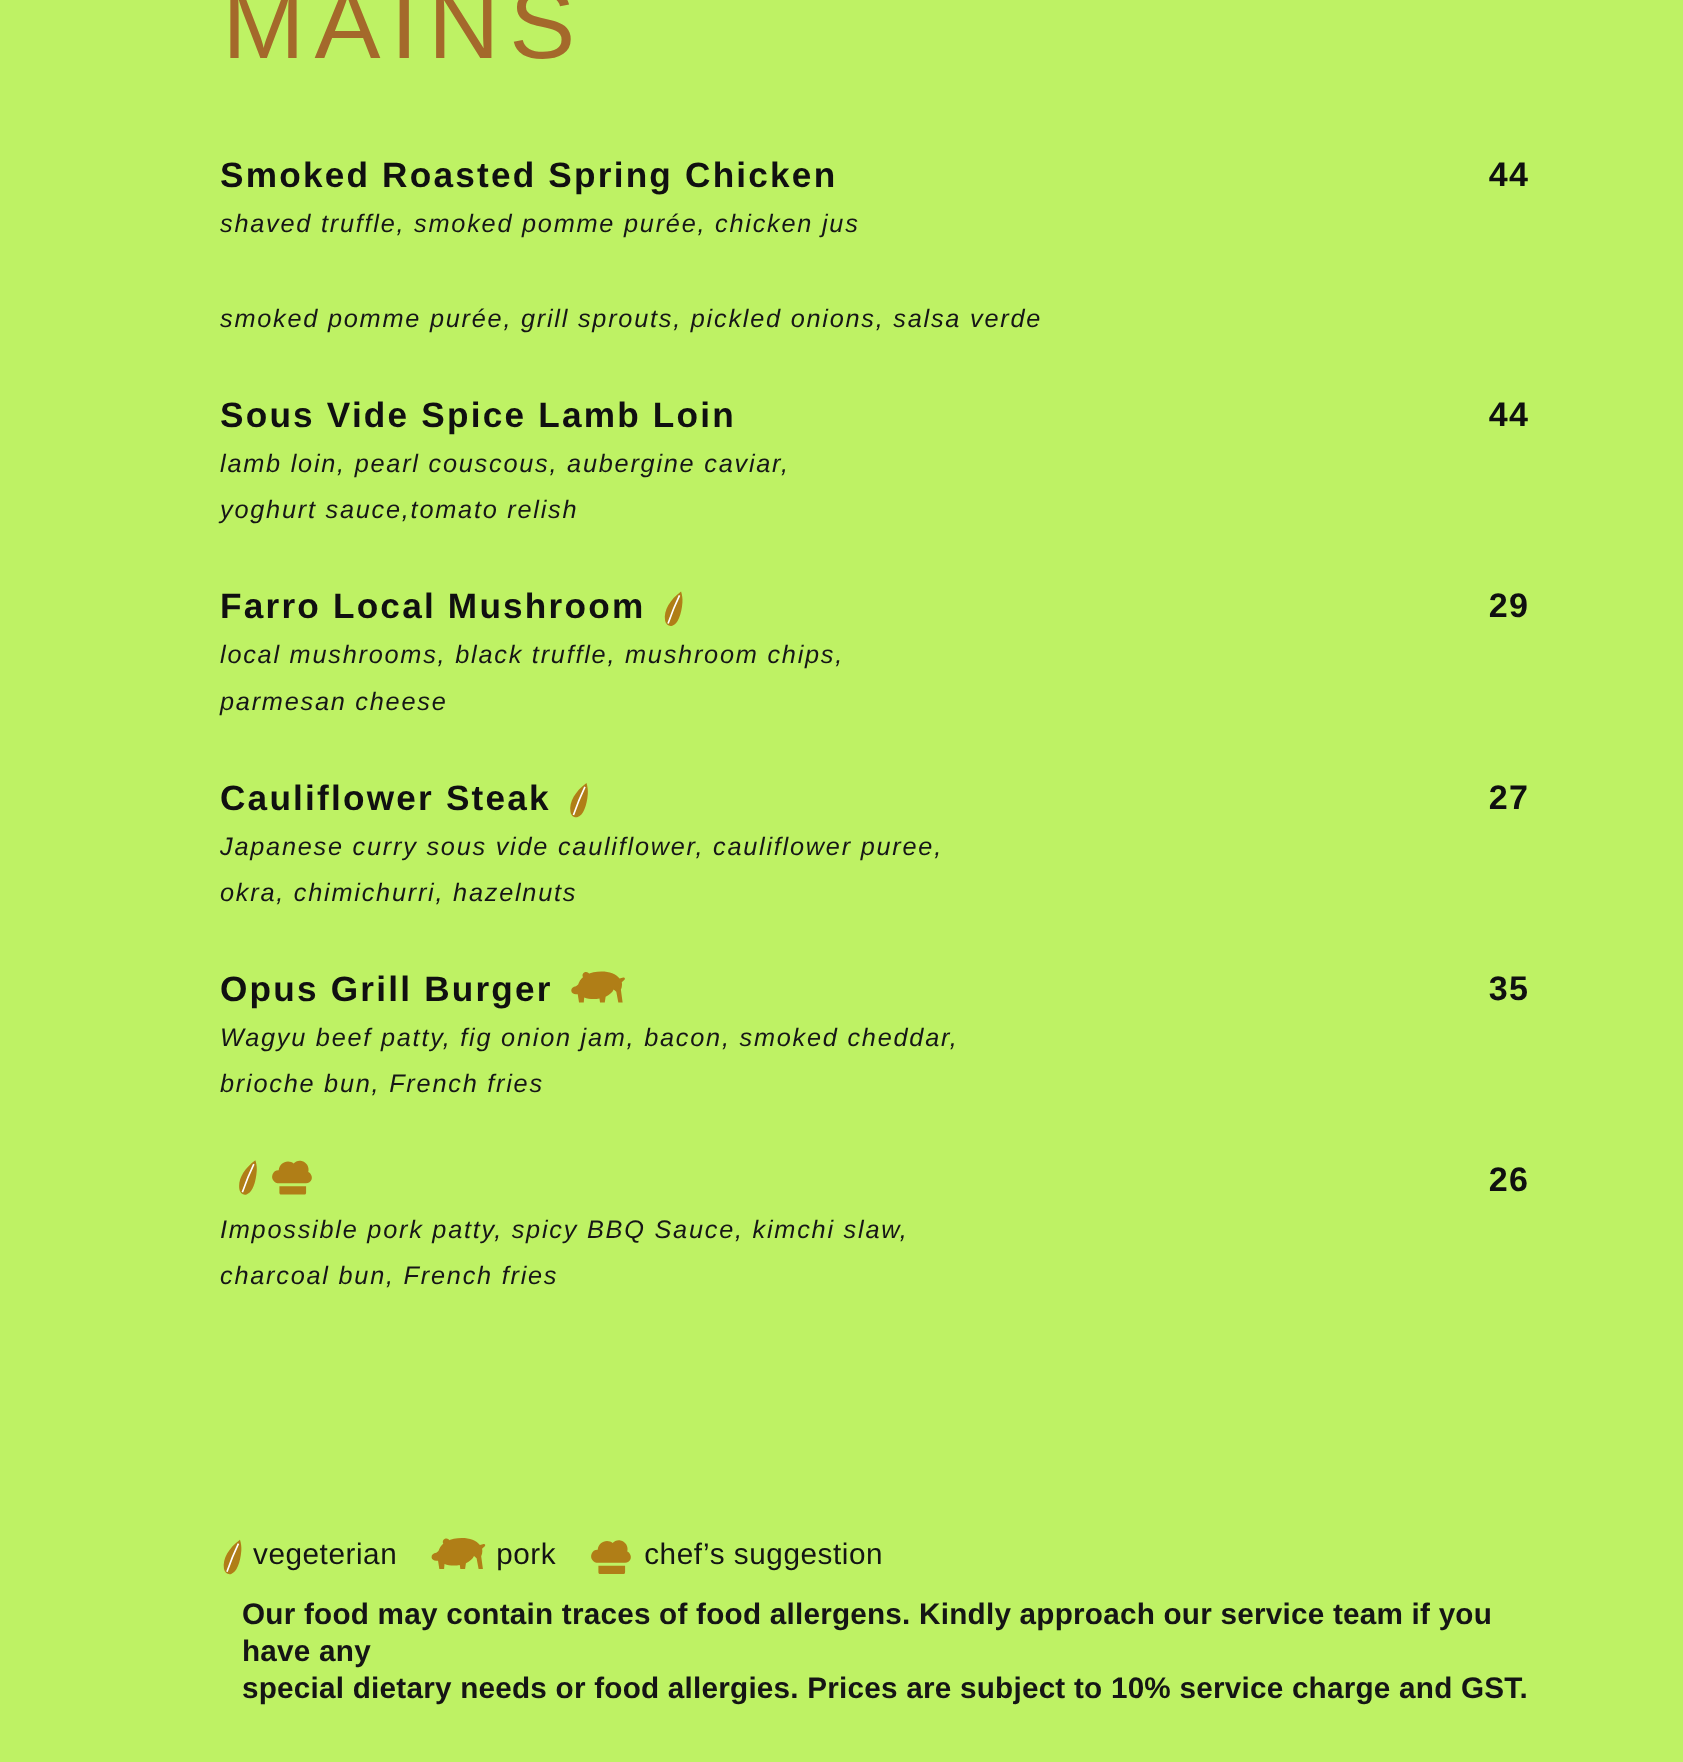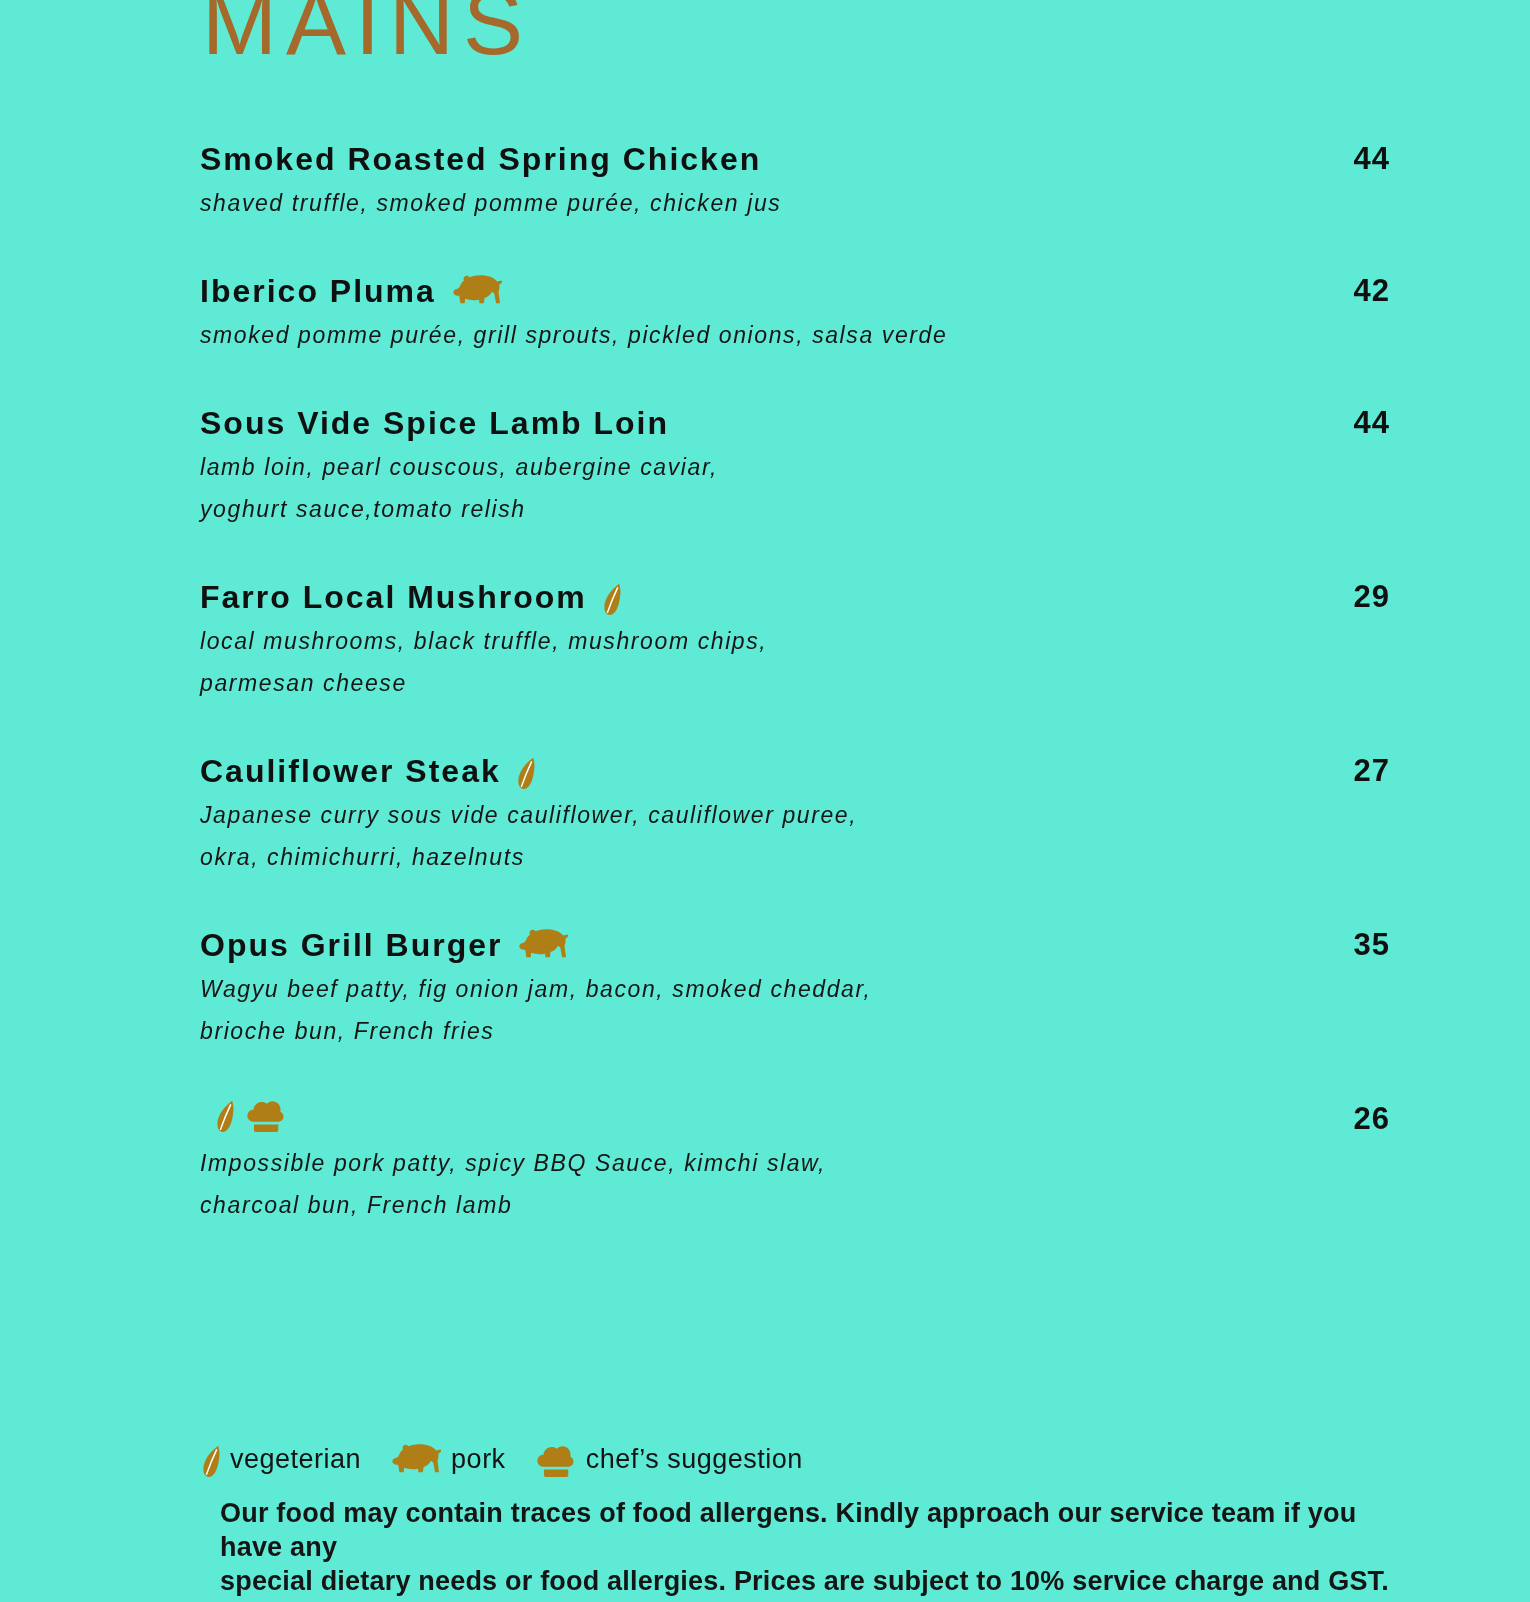--- a/index.html
+++ b/index.html
@@ -2,21 +2,21 @@
 <html><head>
 <meta charset="utf-8">
 <style>
   html,body{margin:0;padding:0;background:#ffffff;}
   .page{
     position:relative;
     width:1530px;height:1602px;
     box-sizing:border-box;
     padding:0 140px 0 200px;
     overflow:hidden;
-    background:#5eead4;
+    background:#bef264;
     font-family:"Liberation Sans", sans-serif;
     color:#141414;
   }
   .section-title{
     margin:-22px 0 68px 2px;
     font-size:90px;
     line-height:1;
     font-weight:400;
     letter-spacing:9px;
     color:#a4692b;
@@ -110,121 +110,110 @@
           <span class="dish-icons"></span>
         </span>
         <span class="dish-price">44</span>
       </div>
       <div>
           <div class="desc-line">shaved truffle, smoked pomme purée, chicken jus</div>
         </div>
     </div>
 
     <div class="menu-item">
-      <div class="item-head">
-        <span class="item-title-wrap">
-          <span class="dish-name">Iberico Pluma</span>
+      <div>
+          <div class="desc-line">smoked pomme purée, grill sprouts, pickled onions, salsa verde</div>
+        </div>
+    </div>
+
+    <div class="menu-item">
+      <div class="item-head">
+        <span class="item-title-wrap">
+          <span class="dish-name">Sous Vide Spice Lamb Loin</span>
+          <span class="dish-icons"></span>
+        </span>
+        <span class="dish-price">44</span>
+      </div>
+      <div>
+          <div class="desc-line">lamb loin, pearl couscous, aubergine caviar,</div>
+          <div class="desc-line">yoghurt sauce,tomato relish</div>
+        </div>
+    </div>
+
+    <div class="menu-item">
+      <div class="item-head">
+        <span class="item-title-wrap">
+          <span class="dish-name">Farro Local Mushroom</span>
+          <span class="dish-icons">
+              <svg class="icon icon-vegetarian">
+                <use href="#sym-vegetarian" xlink:href="#sym-vegetarian"></use>
+              </svg>
+            </span>
+        </span>
+        <span class="dish-price">29</span>
+      </div>
+      <div>
+          <div class="desc-line">local mushrooms, black truffle, mushroom chips,</div>
+          <div class="desc-line">parmesan cheese</div>
+        </div>
+    </div>
+
+    <div class="menu-item">
+      <div class="item-head">
+        <span class="item-title-wrap">
+          <span class="dish-name">Cauliflower Steak</span>
+          <span class="dish-icons">
+              <svg class="icon icon-vegetarian">
+                <use href="#sym-vegetarian" xlink:href="#sym-vegetarian"></use>
+              </svg>
+            </span>
+        </span>
+        <span class="dish-price">27</span>
+      </div>
+      <div>
+          <div class="desc-line">Japanese curry sous vide cauliflower, cauliflower puree,</div>
+          <div class="desc-line">okra, chimichurri, hazelnuts</div>
+        </div>
+    </div>
+
+    <div class="menu-item">
+      <div class="item-head">
+        <span class="item-title-wrap">
+          <span class="dish-name">Opus Grill Burger</span>
           <span class="dish-icons">
               <svg class="icon icon-pork">
                 <use href="#sym-pork" xlink:href="#sym-pork"></use>
               </svg>
             </span>
         </span>
-        <span class="dish-price">42</span>
-      </div>
-      <div>
-          <div class="desc-line">smoked pomme purée, grill sprouts, pickled onions, salsa verde</div>
-        </div>
-    </div>
-
-    <div class="menu-item">
-      <div class="item-head">
-        <span class="item-title-wrap">
-          <span class="dish-name">Sous Vide Spice Lamb Loin</span>
-          <span class="dish-icons"></span>
-        </span>
-        <span class="dish-price">44</span>
-      </div>
-      <div>
-          <div class="desc-line">lamb loin, pearl couscous, aubergine caviar,</div>
-          <div class="desc-line">yoghurt sauce,tomato relish</div>
-        </div>
-    </div>
-
-    <div class="menu-item">
-      <div class="item-head">
-        <span class="item-title-wrap">
-          <span class="dish-name">Farro Local Mushroom</span>
+        <span class="dish-price">35</span>
+      </div>
+      <div>
+          <div class="desc-line">Wagyu beef patty, fig onion jam, bacon, smoked cheddar,</div>
+          <div class="desc-line">brioche bun, French fries</div>
+        </div>
+    </div>
+
+    <div class="menu-item">
+      <div class="item-head">
+        <span class="item-title-wrap">
           <span class="dish-icons">
               <svg class="icon icon-vegetarian">
                 <use href="#sym-vegetarian" xlink:href="#sym-vegetarian"></use>
               </svg>
-            </span>
-        </span>
-        <span class="dish-price">29</span>
-      </div>
-      <div>
-          <div class="desc-line">local mushrooms, black truffle, mushroom chips,</div>
-          <div class="desc-line">parmesan cheese</div>
-        </div>
-    </div>
-
-    <div class="menu-item">
-      <div class="item-head">
-        <span class="item-title-wrap">
-          <span class="dish-name">Cauliflower Steak</span>
-          <span class="dish-icons">
-              <svg class="icon icon-vegetarian">
-                <use href="#sym-vegetarian" xlink:href="#sym-vegetarian"></use>
-              </svg>
-            </span>
-        </span>
-        <span class="dish-price">27</span>
-      </div>
-      <div>
-          <div class="desc-line">Japanese curry sous vide cauliflower, cauliflower puree,</div>
-          <div class="desc-line">okra, chimichurri, hazelnuts</div>
-        </div>
-    </div>
-
-    <div class="menu-item">
-      <div class="item-head">
-        <span class="item-title-wrap">
-          <span class="dish-name">Opus Grill Burger</span>
-          <span class="dish-icons">
-              <svg class="icon icon-pork">
-                <use href="#sym-pork" xlink:href="#sym-pork"></use>
-              </svg>
-            </span>
-        </span>
-        <span class="dish-price">35</span>
-      </div>
-      <div>
-          <div class="desc-line">Wagyu beef patty, fig onion jam, bacon, smoked cheddar,</div>
-          <div class="desc-line">brioche bun, French fries</div>
-        </div>
-    </div>
-
-    <div class="menu-item">
-      <div class="item-head">
-        <span class="item-title-wrap">
-          <span class="dish-icons">
-              <svg class="icon icon-vegetarian">
-                <use href="#sym-vegetarian" xlink:href="#sym-vegetarian"></use>
-              </svg>
               <svg class="icon icon-chef">
                 <use href="#sym-chef" xlink:href="#sym-chef"></use>
               </svg>
             </span>
         </span>
         <span class="dish-price">26</span>
       </div>
       <div>
           <div class="desc-line">Impossible pork patty, spicy BBQ Sauce, kimchi slaw,</div>
-          <div class="desc-line">charcoal bun, French lamb</div>
+          <div class="desc-line">charcoal bun, French fries</div>
         </div>
     </div>
   </div>
 
   <div class="legend">
     <span class="legend-group">
       <svg class="icon icon-vegetarian">
           <use href="#sym-vegetarian"></use>
         </svg>
       <span class="legend-label">vegeterian</span>

